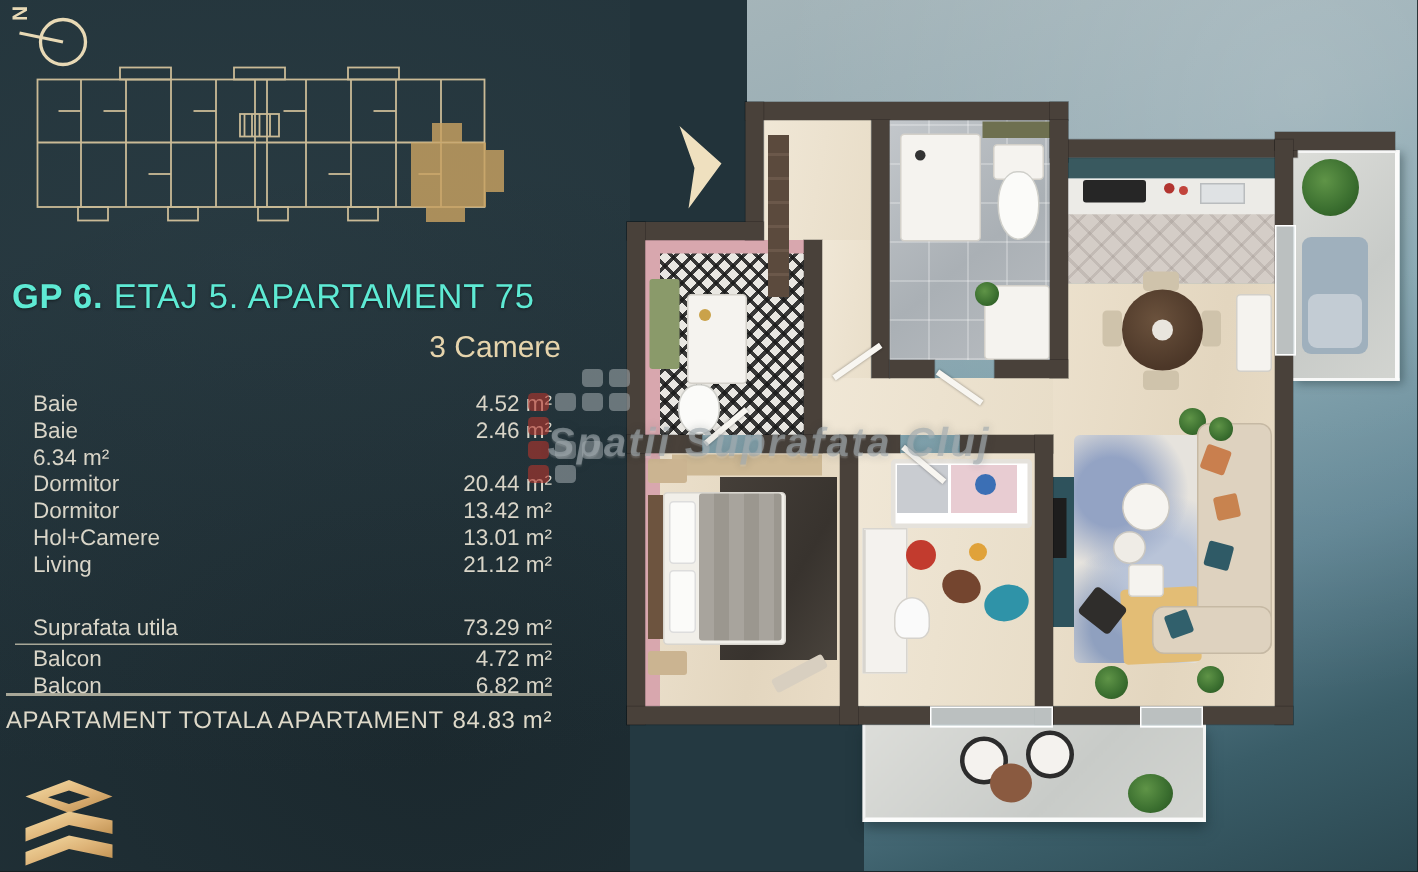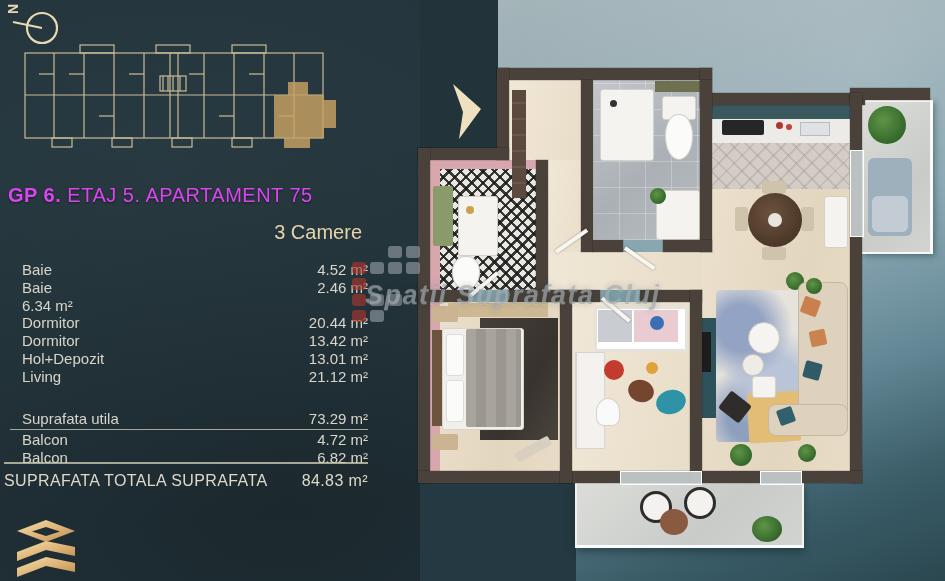--- a/index.html
+++ b/index.html
@@ -9,21 +9,21 @@
   
   .bg-dark{inset:0;background:
     radial-gradient(ellipse at 18% 30%, rgba(60,80,88,.25), rgba(0,0,0,0) 60%),
     radial-gradient(ellipse at 30% 85%, rgba(20,30,34,.5), rgba(0,0,0,0) 55%),
     #22333a;}
   .bg-light{left:420px;top:0;width:525px;height:581px;background:
     radial-gradient(ellipse at 85% 10%, rgba(255,255,255,.18), rgba(0,0,0,0) 55%),
     linear-gradient(160deg,#a7b6ba 0%,#93aab2 30%,#7da0ab 48%,#5d8291 68%,#3a5d68 85%,#2b4750 100%);}
   .patch{background:#22333a;}
   
-  .title{color:#d946ef;font-size:20px;letter-spacing:.5px;text-shadow:0 1px 2px rgba(0,0,0,.5);}
+  .title{color:#5eead4;font-size:23px;letter-spacing:.5px;text-shadow:0 1px 2px rgba(0,0,0,.5);}
   .title b{font-weight:bold;}
   .subtitle{color:#e6d4ac;font-size:20px;text-align:right;}
   .row{display:flex;color:#d9d5c8;font-size:15px;line-height:17.8px;}
   .row .lb{flex:1;text-align:left;}
   .row .vl{text-align:right;}
   .hr{height:1px;background:rgba(214,208,186,.75);}
   .total{display:flex;color:#ded9c9;font-size:16px;letter-spacing:.4px;}
   
   .wall{background:#49413a;box-shadow:0 0 0 .5px rgba(0,0,0,.25);}
   .wood{background:linear-gradient(100deg,#ece1cd,#e3d6bf 60%,#e9dcc6);}
@@ -119,21 +119,21 @@
       <rect x="252" y="57" width="50" height="43"></rect>
       <rect x="301" y="62" width="13" height="28"></rect>
       <rect x="262" y="100" width="26" height="10"></rect>
       <rect x="266" y="44" width="20" height="13"></rect>
     </g>
   </svg>
 
   <div class="abs title" style="left:8px;top:184px;width:372px;">
     <b>GP 6.</b><span> ETAJ 5. APARTAMENT 75</span>
   </div>
-  <div class="abs subtitle" style="left:4px;top:221px;width:358px;">3 Camere</div>
+  <div class="abs subtitle" style="left:16px;top:221px;width:358px;">3 Camere</div>
 
   <div class="abs" style="left:22px;top:261px;width:346px;">
     <div class="row">
         <span class="lb">Baie</span>
         <span class="vl">4.52 m²</span>
       </div>
     <div class="row">
         <span class="lb">Baie</span>
         <span class="vl">2.46 m²</span>
       </div>
@@ -142,21 +142,21 @@
       </div>
     <div class="row">
         <span class="lb">Dormitor</span>
         <span class="vl">20.44 m²</span>
       </div>
     <div class="row">
         <span class="lb">Dormitor</span>
         <span class="vl">13.42 m²</span>
       </div>
     <div class="row">
-        <span class="lb">Hol+Depozit</span>
+        <span class="lb">Hol+Camere</span>
         <span class="vl">13.01 m²</span>
       </div>
     <div class="row">
         <span class="lb">Living</span>
         <span class="vl">21.12 m²</span>
       </div>
   </div>
 
   <div class="abs" style="left:22px;top:410px;width:346px;">
     <div class="row">
@@ -170,21 +170,21 @@
         <span class="lb">Balcon</span>
         <span class="vl">4.72 m²</span>
       </div>
     <div class="row">
         <span class="lb">Balcon</span>
         <span class="vl">6.82 m²</span>
       </div>
   </div>
   <div class="abs hr" style="left:4px;top:462px;width:364px;height:1.5px;"></div>
   <div class="abs total" style="left:4px;top:472px;width:364px;">
-    <span class="lb" style="flex:1;">SUPRAFATA TOTALA SUPRAFATA</span>
+    <span class="lb" style="flex:1;">APARTAMENT TOTALA APARTAMENT</span>
     <span class="vl">84.83 m²</span>
   </div>
 
   <svg class="abs" style="left:14px;top:520px;" width="64" height="61" viewBox="0 0 64 61">
     <defs>
       <linearGradient id="gold" x1="0" y1="0" x2="1" y2="1">
         <stop offset="0" stop-color="#f6dfa8"></stop>
           <stop offset=".55" stop-color="#ddb276"></stop>
           <stop offset="1" stop-color="#b98a4a"></stop>
       </linearGradient>

